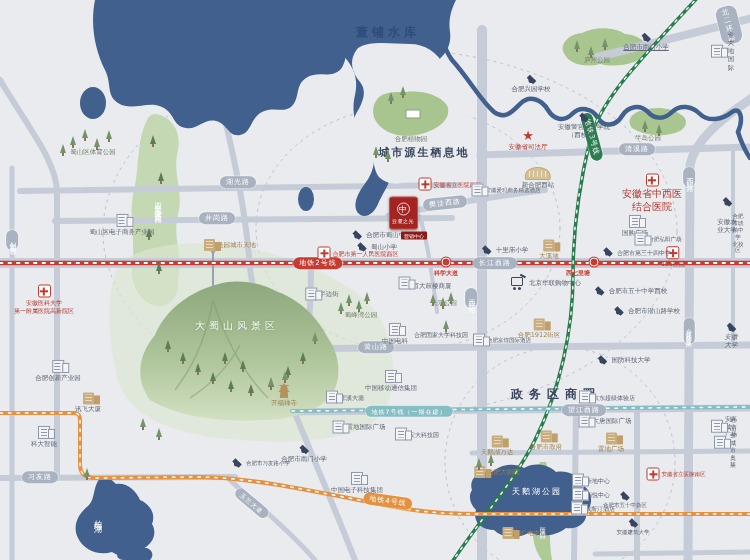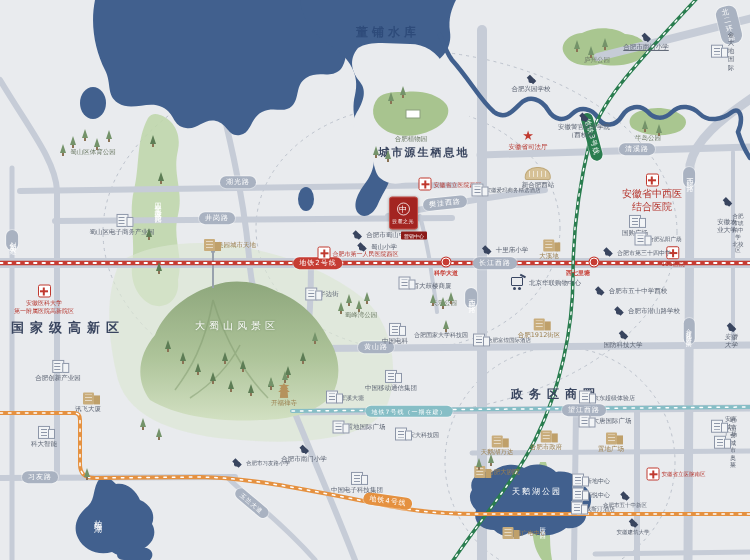--- a/index.html
+++ b/index.html
@@ -155,21 +155,20 @@
       <path d="M0,413 L74,413 C79,413 80,416 80,420 L80,464 C80,474 85,478 95,478 L200,477 C260,478 330,495 400,508 C430,513 450,514 480,514 L750,514" stroke="#e59140" stroke-width="4"></path>
       <path d="M0,413 L74,413 C79,413 80,416 80,420 L80,464 C80,474 85,478 95,478 L200,477 C260,478 330,495 400,508 C430,513 450,514 480,514 L750,514" stroke="#fff" stroke-width="1.5" stroke-dasharray="2.5 6"></path>
       <path d="M292,411 L750,407" stroke="#86bec6" stroke-width="4"></path>
       <path d="M292,411 L750,407" stroke="#fff" stroke-width="1.5" stroke-dasharray="2.5 6"></path>
     </g>
   </svg>
 
   <div id="labels">
       <div class="lbl water-big" style="left: 388px; top: 32px; transform: translate(-50%, -50%);"><span class="txt">董铺水库</span></div>
       <div class="lbl habitat" style="left: 424px; top: 153px; transform: translate(-50%, -50%);"><span class="txt">城市源生栖息地</span></div>
-      <div class="lbl area" style="left: 68px; top: 328px; transform: translate(-50%, -50%);"><span class="txt">国家级高新区</span></div>
       <div class="lbl area" style="left: 556px; top: 394px; transform: translate(-50%, -50%); font-size: 12px;"><span class="txt">政务区商圈</span></div>
       <div class="lbl big-park" style="left: 237px; top: 326px; transform: translate(-50%, -50%);"><span class="txt">大蜀山风景区</span></div>
       <div class="lbl wht sp2" style="left: 537px; top: 492px; transform: translate(-50%, -50%); font-size: 8px;"><span class="txt">天鹅湖公园</span></div>
       <div class="lbl wht v" style="left: 97px; top: 517px; transform: translate(-50%, -50%); font-size: 8px;"><span class="txt">柏堰湖</span></div>
       <div class="lbl wht v" style="left: 543px; top: 526px; transform: translate(-50%, -50%); font-size: 6px;"><span class="txt">匡河公园</span></div>
       <div class="lbl wht v" style="left: 157px; top: 205px; transform: translate(-50%, -50%); font-size: 7px;"><span class="txt">四季花海城市花园</span></div>
       <div class="lbl pill" style="left: 238px; top: 182px; transform: translate(-50%, -50%);">
         <span class="txt">湖光路</span>
       </div>
       <div class="lbl pill" style="left: 217px; top: 218px; transform: translate(-50%, -50%);">
@@ -239,21 +238,21 @@
       <div class="lbl  col" style="left: 646px; top: 42px; transform: translate(-50%, -50%); text-decoration: underline;"><span class="ic cap"></span><span class="txt">合肥市南门小学</span></div>
       <div class="lbl  col" style="left: 531px; top: 84px; transform: translate(-50%, -50%);"><span class="ic cap"></span><span class="txt">合肥兴园学校</span></div>
       <div class="lbl  col" style="left: 584px; top: 126px; transform: translate(-50%, -50%);"><span class="ic cap"></span><span class="txt">安徽警官职业学院
 （西校区）</span></div>
       <div class="lbl " style="left: 381px; top: 235px; transform: translate(-50%, -50%);"><span class="ic cap"></span><span class="txt">合肥市蜀山中学</span></div>
       <div class="lbl " style="left: 376px; top: 247px; transform: translate(-50%, -50%);"><span class="ic cap"></span><span class="txt">蜀山小学</span></div>
       <div class="lbl " style="left: 504px; top: 250px; transform: translate(-50%, -50%);"><span class="ic cap"></span><span class="txt">十里庙小学</span></div>
       <div class="lbl " style="left: 636px; top: 252px; transform: translate(-50%, -50%); font-size: 6px;"><span class="ic cap"></span><span class="txt">合肥市第三十四中学</span></div>
       <div class="lbl " style="left: 630px; top: 291px; transform: translate(-50%, -50%);"><span class="ic cap"></span><span class="txt">合肥市五十中学西校</span></div>
       <div class="lbl " style="left: 646px; top: 311px; transform: translate(-50%, -50%);"><span class="ic cap"></span><span class="txt">合肥市潜山路学校</span></div>
-      <div class="lbl " style="left: 623px; top: 340px; transform: translate(-50%, -50%); flex-direction: column;"><span class="ic cap"></span><span class="txt">国防科技大学</span></div>
+      <div class="lbl " style="left: 623px; top: 360px; transform: translate(-50%, -50%);"><span class="ic cap"></span><span class="txt">国防科技大学</span></div>
       <div class="lbl  col" style="left: 731px; top: 336px; transform: translate(-50%, -50%); font-style: italic;"><span class="ic cap"></span><span class="txt">安徽大学</span></div>
       <div class="lbl  col" style="left: 731px; top: 371px; transform: translate(-50%, -50%); margin-left: 28px;"><span class="ic cap"></span><span class="txt">中国科学技术大学</span></div>
       <div class="lbl  col" style="left: 727px; top: 216px; transform: translate(-50%, -50%); gap: 12px;"><span class="ic cap"></span><span class="txt">安徽农业大学</span></div>
       <div class="lbl " style="left: 738px; top: 234px; transform: translate(-50%, -50%); font-size: 5.5px;"><span class="txt">合肥市琥珀中学
 北校区</span></div>
       <div class="lbl  col" style="left: 304px; top: 454px; transform: translate(-50%, -50%);"><span class="ic cap"></span><span class="txt">合肥市南门小学</span></div>
       <div class="lbl " style="left: 260px; top: 463px; transform: translate(-50%, -50%); font-size: 5.5px;"><span class="ic cap"></span><span class="txt">合肥市习友路小学</span></div>
       <div class="lbl  col" style="left: 625px; top: 500px; transform: translate(-50%, -50%); font-size: 5.5px;"><span class="ic cap"></span><span class="txt">合肥市五十中新区</span></div>
       <div class="lbl  col" style="left: 633px; top: 527px; transform: translate(-50%, -50%); font-size: 5.5px;"><span class="ic cap"></span><span class="txt">安徽建筑大学</span></div>
       <div class="lbl park" style="left: 93px; top: 152px; transform: translate(-50%, -50%);"><span class="txt">蜀山区体育公园</span></div>

